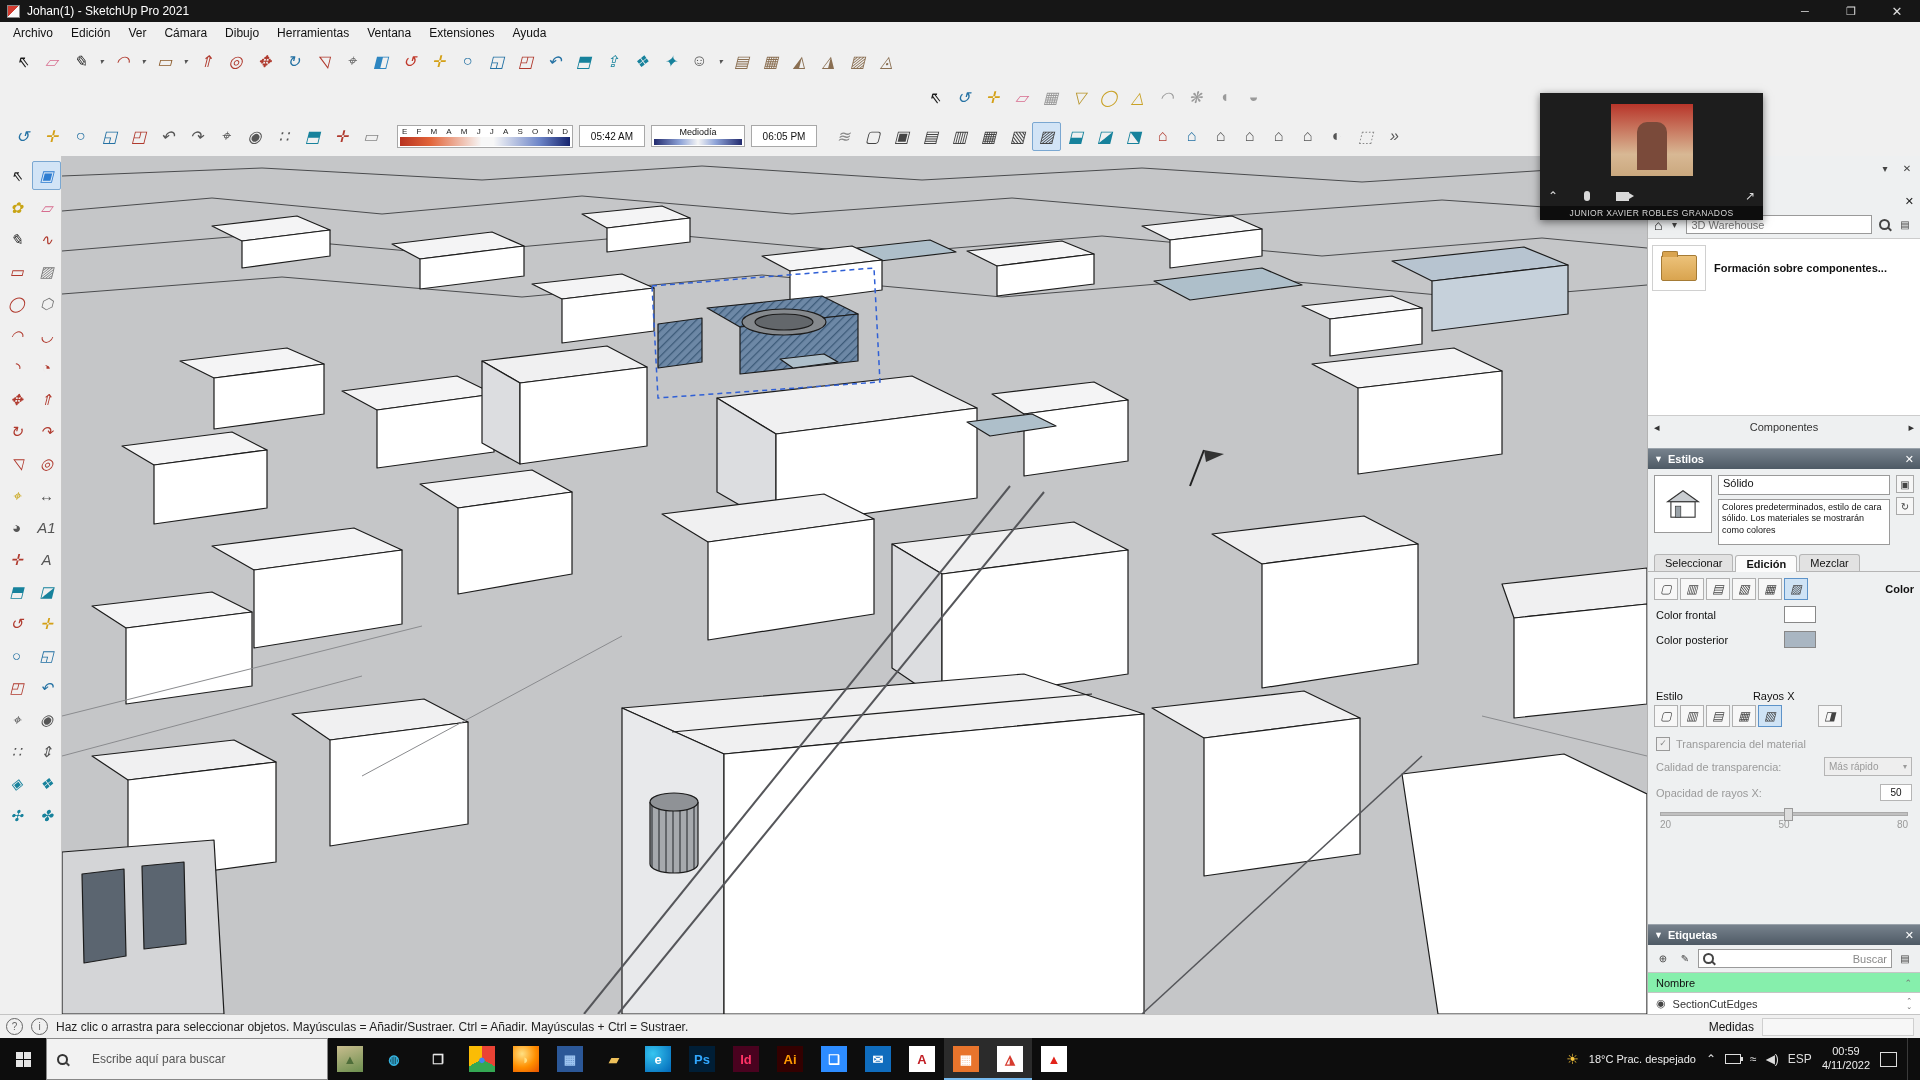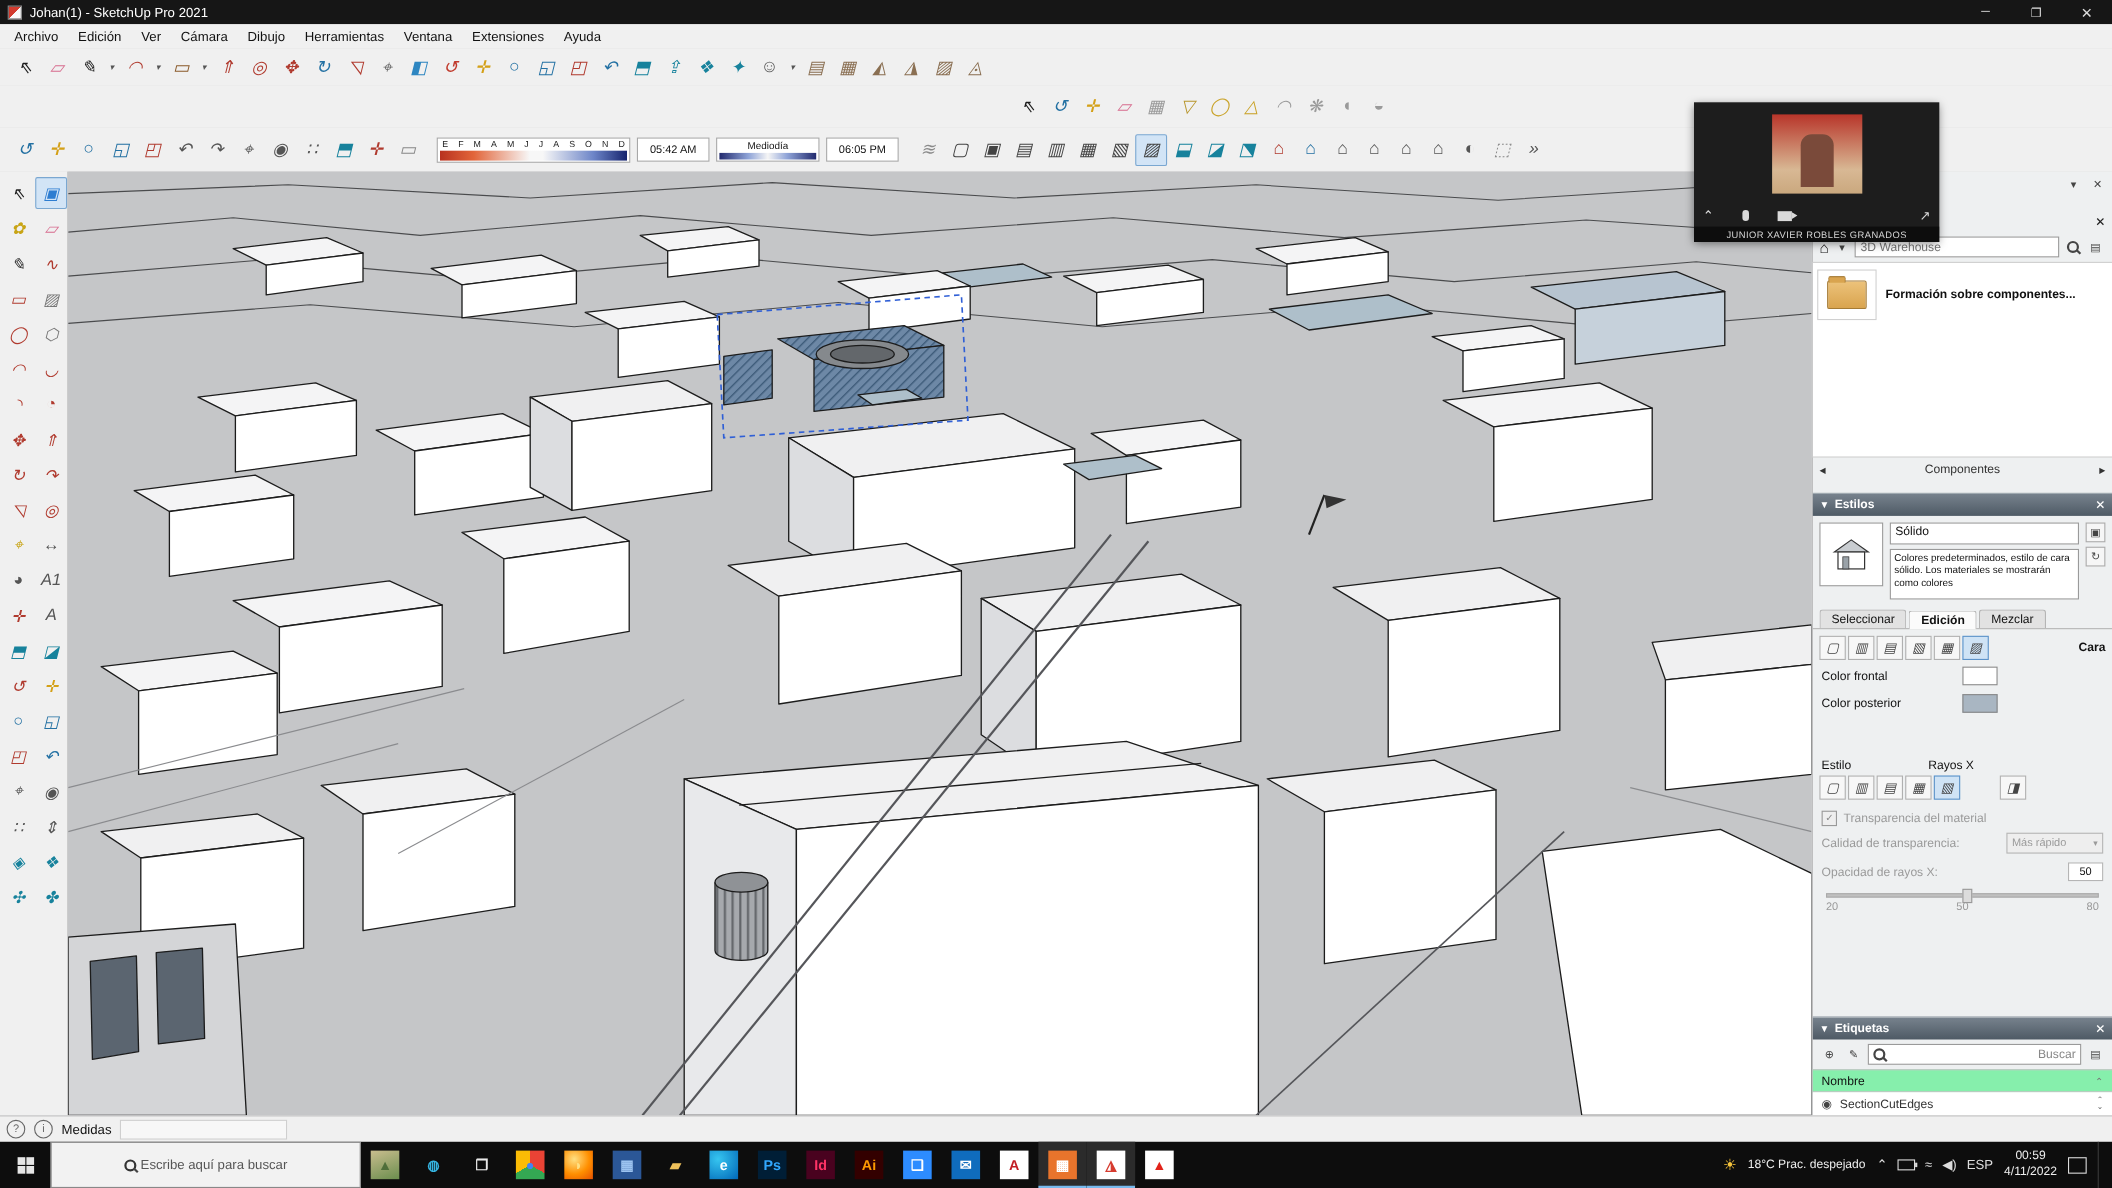--- a/index.html
+++ b/index.html
@@ -146,22 +146,22 @@
   .sb-circle{width:15px;height:15px;border-radius:50%;border:1.5px solid #666;color:#666;font-size:10px;
              display:inline-flex;align-items:center;justify-content:center;flex:0 0 auto;}
   #statusbar .msg{flex:1;font-size:12px;color:#222;white-space:nowrap;overflow:hidden;}
   .measure-box{width:150px;height:16px;background:#f7f7f7;border:1px solid #cfcfcf;}
   
   #taskbar{position:absolute;left:0;right:0;bottom:0;height:42px;background:#0d0d0d;display:flex;
            align-items:center;color:#eee;}
   .start{width:46px;height:42px;display:flex;align-items:center;justify-content:center;}
   .winlogo{display:grid;grid-template-columns:7px 7px;grid-template-rows:7px 7px;gap:1px;}
   .winlogo span{background:#e6e6e6;}
-  .tsearch{width:282px;height:42px;background:#f2f2f2;color:#555;display:flex;align-items:center;gap:4px;
-           padding:0 10px;box-sizing:border-box;font-size:12px;border:1px solid #888;justify-content:center;}
+  .tsearch{width:282px;height:42px;background:#f2f2f2;color:#555;display:flex;align-items:center;gap:24px;
+           padding:0 10px;box-sizing:border-box;font-size:12px;border:1px solid #888;}
   .tsearch .mag{border-color:#333;}
   .task-icons{display:flex;align-items:center;height:42px;}
   .task-icon{width:44px;height:42px;display:flex;align-items:center;justify-content:center;position:relative;}
   .task-icon.active{background:#2b2b2b;box-shadow:inset 0 -2px 0 #76b9ed;}
   .tile{width:26px;height:26px;display:flex;align-items:center;justify-content:center;font-size:13px;
         font-weight:bold;}
   .tray{margin-left:auto;display:flex;align-items:center;gap:10px;padding-right:6px;font-size:11px;}
   .tray .wicon{color:#f5c33b;font-size:14px;}
   .tray .sys{color:#ddd;font-size:12px;display:flex;gap:9px;align-items:center;}
   .batt{width:14px;height:8px;border:1px solid #ddd;position:relative;}
@@ -797,21 +797,21 @@
           <span class="sicon">
             <i>▧</i>
           </span>
           <span class="sicon">
             <i>▦</i>
           </span>
           <span class="sicon active">
             <i>▨</i>
           </span>
         </span>
-      <b>Cara</b>
+      <b>Color</b>
     </div>
     <div class="kv">
       <span class="lbl">Color frontal</span>
       <span class="swatch front"></span>
       <span style="width:90px"></span>
     </div>
     <div class="kv">
       <span class="lbl">Color posterior</span>
       <span class="swatch back"></span>
       <span style="width:90px"></span>
@@ -909,20 +909,21 @@
       <span class="wc-mic"></span>
       <span class="wc-cam"></span>
       <span class="push">↗</span>
     </div>
     <div class="wc-name">JUNIOR XAVIER ROBLES GRANADOS</div>
   </div>
 
   <div id="statusbar">
     <span class="sb-circle">?</span>
     <span class="sb-circle">i</span>
+    <span class="msg">Haz clic o arrastra para seleccionar objetos. Mayúsculas = Añadir/Sustraer. Ctrl = Añadir. Mayúsculas + Ctrl = Sustraer.</span>
     <span>Medidas</span>
     <span class="measure-box"></span>
   </div>
 
   <div id="taskbar">
     <span class="start">
       <span class="winlogo">
           <span></span>
           <span></span>
           <span></span>

